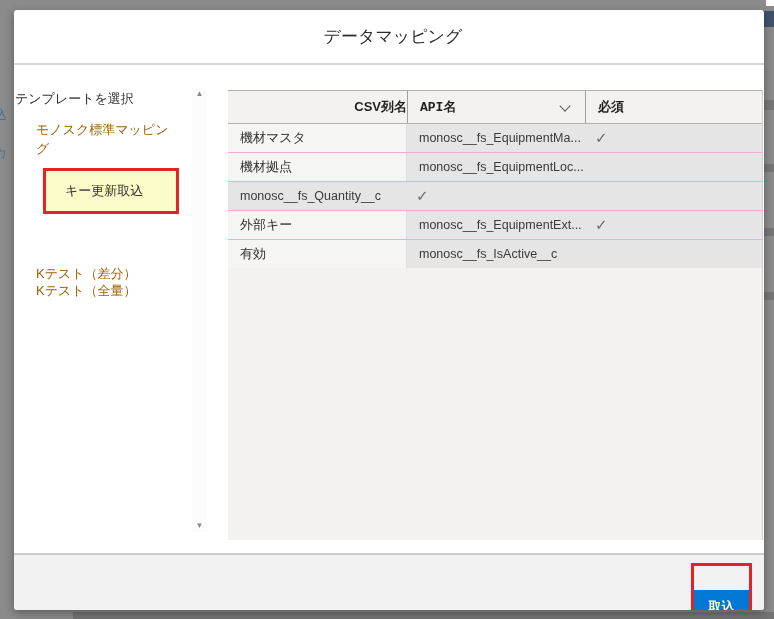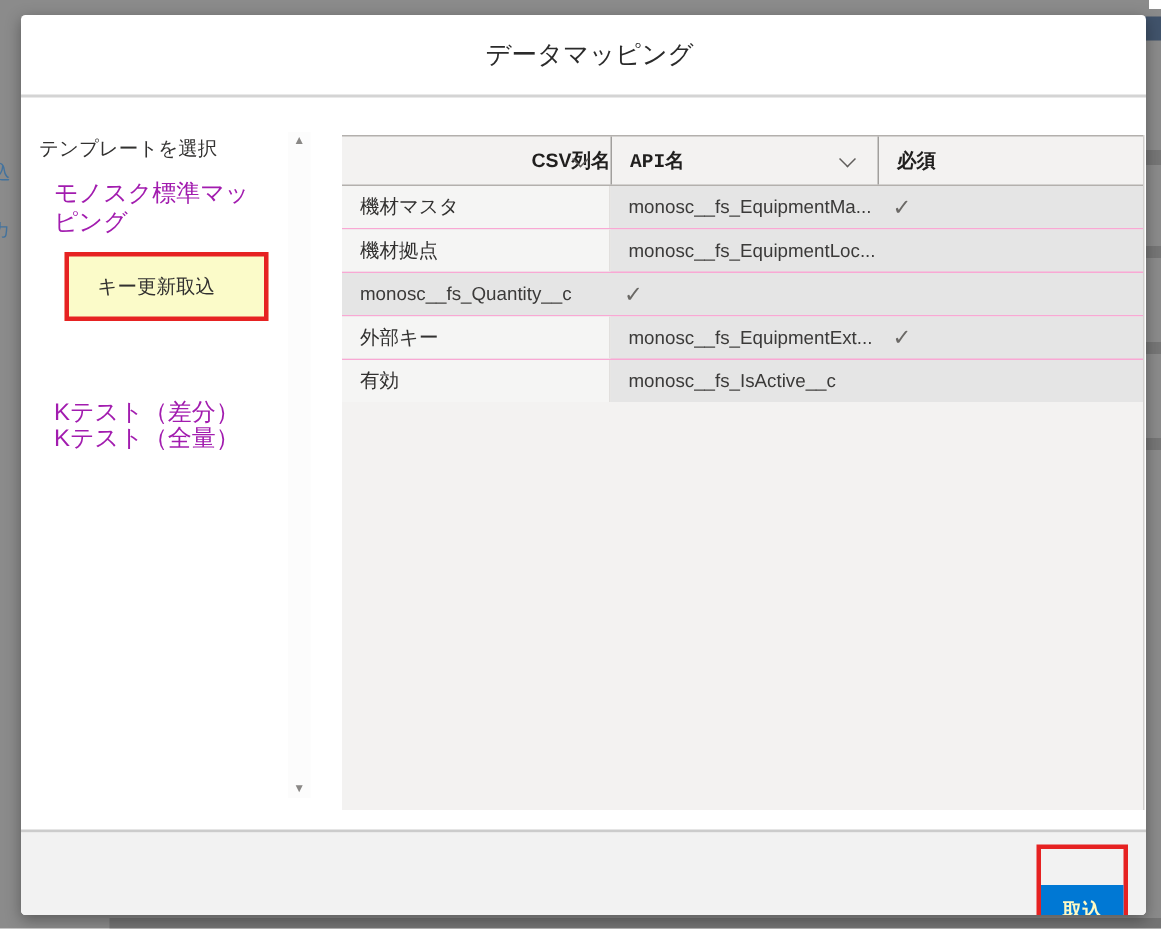--- a/index.html
+++ b/index.html
@@ -22,22 +22,22 @@
     position:absolute;left:14px;top:10px;width:750px;height:600px;
     background:#ffffff;border-radius:3px;overflow:hidden;
     box-shadow:0 3px 10px rgba(0,0,0,.35);
   }
   .title-bar{position:absolute;left:0;top:0;width:758px;height:53px;
     display:flex;align-items:center;justify-content:center;
     font-size:17px;color:#2b2b2b;}
   .title-divider{position:absolute;left:0;top:53px;width:750px;height:2px;background:#d4d4d4;}
 
   
-  .sb-header{position:absolute;left:12px;top:80px;font-size:13px;color:#323130;}
-  .sb-item{position:absolute;left:22px;font-size:16px;color:#a21caf;cursor:pointer;}
+  .sb-header{position:absolute;left:1px;top:80px;font-size:13px;color:#323130;}
+  .sb-item{position:absolute;left:22px;font-size:13px;color:#a16207;cursor:pointer;}
   .sb-item-1{top:110px;width:134px;line-height:19px;}
   .sb-item-3{top:216px;margin-top:39px;}
   .sb-item-4{top:272px;}
   .sb-selected{
     position:absolute;left:29px;top:158px;width:130px;height:40px;
     border:3px solid #e62222;background:#fbfbc9;
     display:flex;align-items:center;cursor:pointer;
   }
   .sb-selected .lbl{padding-left:19px;font-size:13px;color:#323130;}
   .sb-scroll{position:absolute;left:178px;top:78px;width:15px;height:444px;background:#fcfcfc;}

